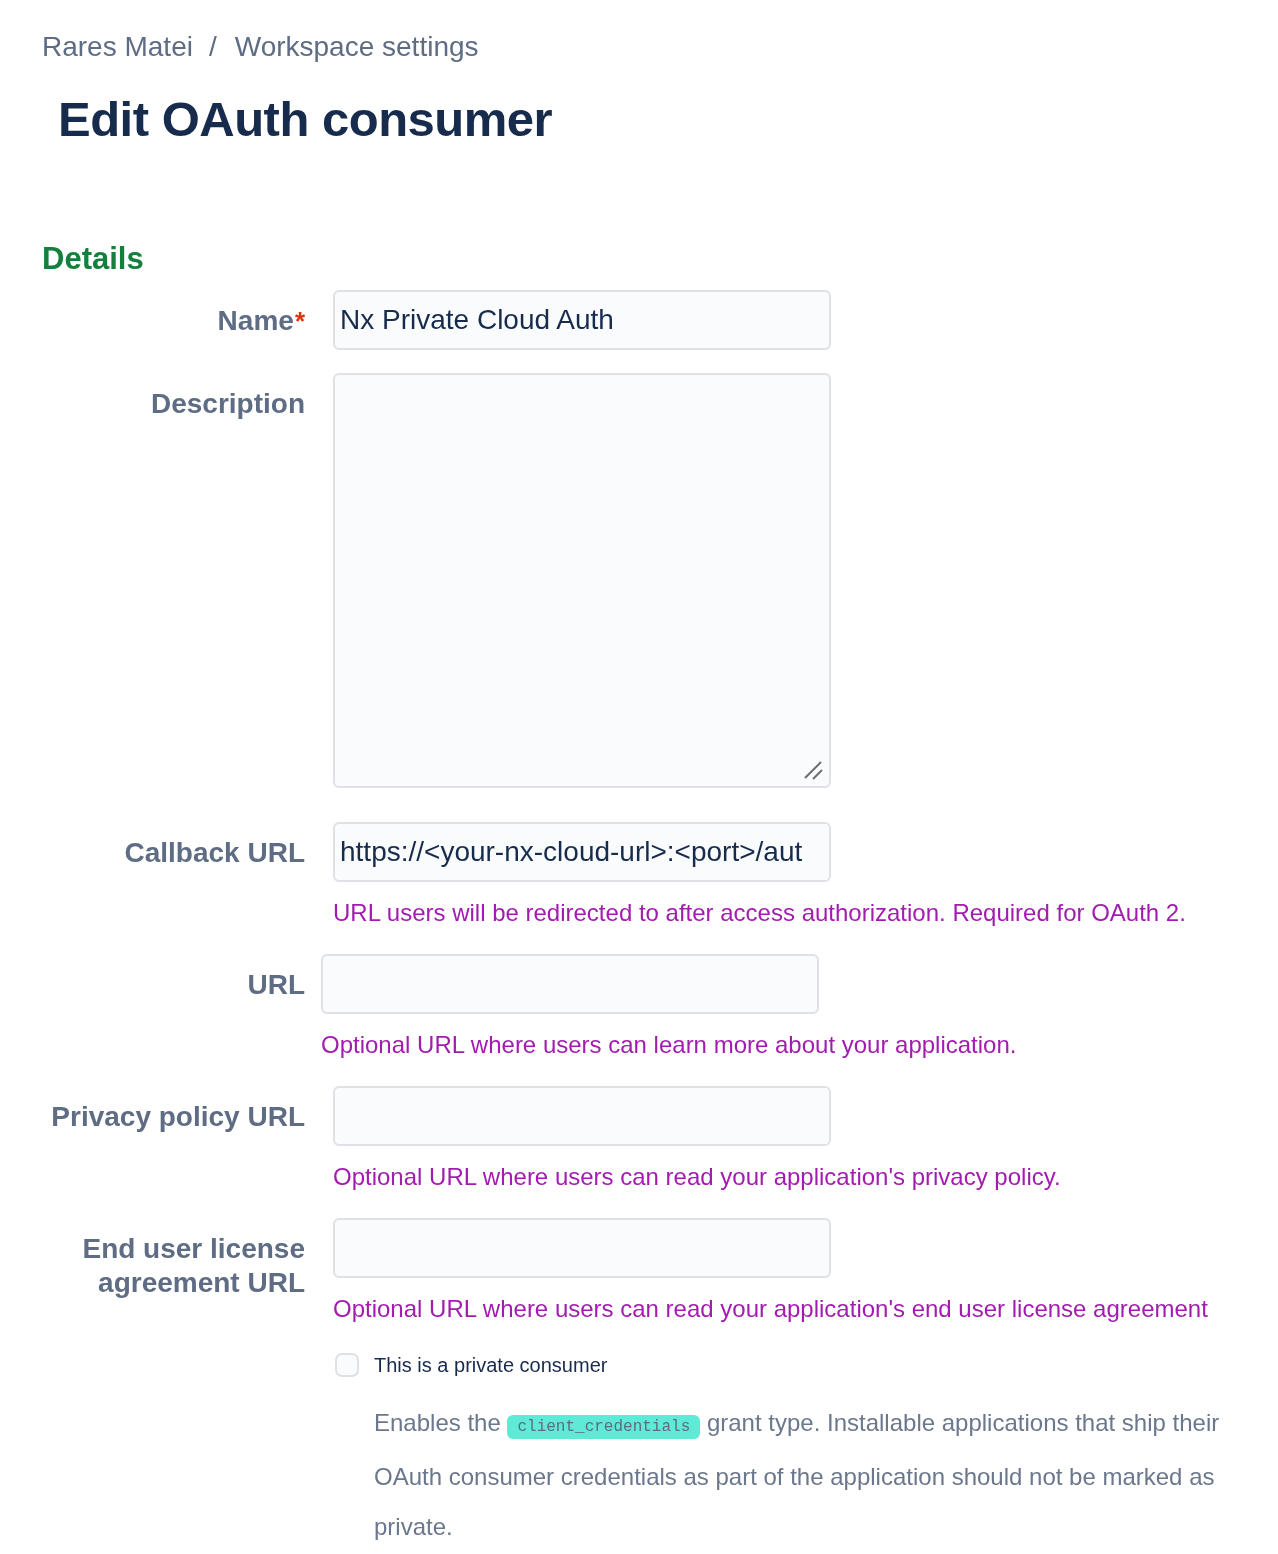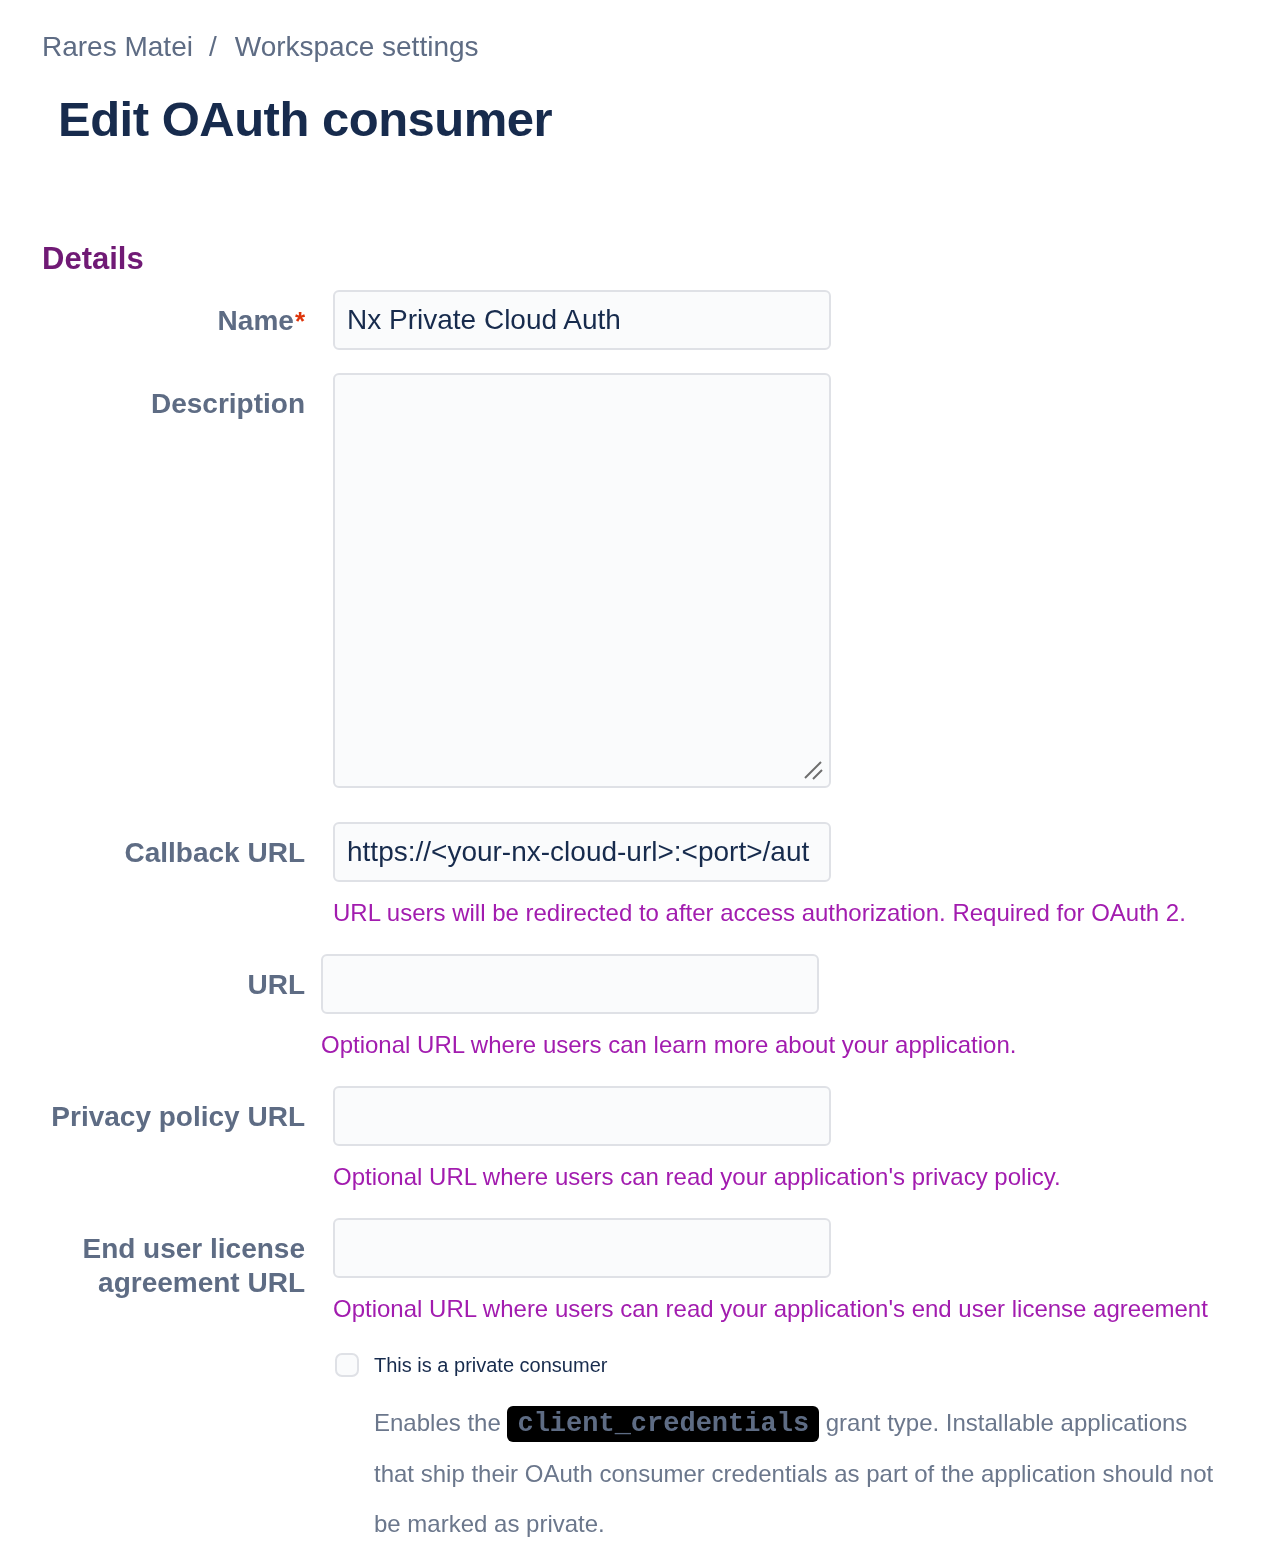--- a/index.html
+++ b/index.html
@@ -36,21 +36,21 @@
     line-height: 58px;
     font-weight: 700;
     color: #172B4D;
     margin: 26px 0 0 16px;
     letter-spacing: -0.5px;
   }
   h2.section-heading {
     font-size: 31px;
     line-height: 38px;
     font-weight: 700;
-    color: #701a75;
+    color: #15803d;
     margin: 92px 0 12px 0;
   }
 
   
   .form-row {
     display: grid;
     grid-template-columns: 263px minmax(0, 1fr);
     column-gap: 28px;
   }
   .form-row .label-cell {
@@ -75,21 +75,21 @@
   .row-url { margin-bottom: 26px; gap: 16px; }
   .row-privacy { margin-bottom: 26px; }
   .row-eula { margin-bottom: 24px; }
 
   input[type="text"] {
     width: 498px;
     height: 60px;
     border: 2px solid #DFE1E6;
     border-radius: 6px;
     background: #FAFBFC;
-    padding: 0 12px;
+    padding: 0 5px;
     font-family: "Liberation Sans", sans-serif;
     font-size: 28px;
     color: #172B4D;
     outline: none;
     display: block;
   }
   .textarea-wrap {
     position: relative;
     width: 498px;
   }
@@ -152,27 +152,26 @@
 
   .private-helper {
     margin: 16px 0 0 41px;
     max-width: 856px;
     font-size: 24px;
     line-height: 50px;
     color: #6B778C;
   }
   .code-chip {
     font-family: "Liberation Mono", monospace;
-    font-size: 27px;
-    color: #5E6C84;
-    background: #000000;
+    font-size: 16px;
+    color: #5E6C84;
+    background: #5eead4;
     border-radius: 6px;
     padding: 3px 10px;
     white-space: nowrap;
-    font-weight: bold;
   }
 </style>
 </head>
 <body>
 
 <nav class="breadcrumb">
   <a>Rares Matei</a>
   <span class="sep">/</span>
   <a>Workspace settings</a>
 </nav>

